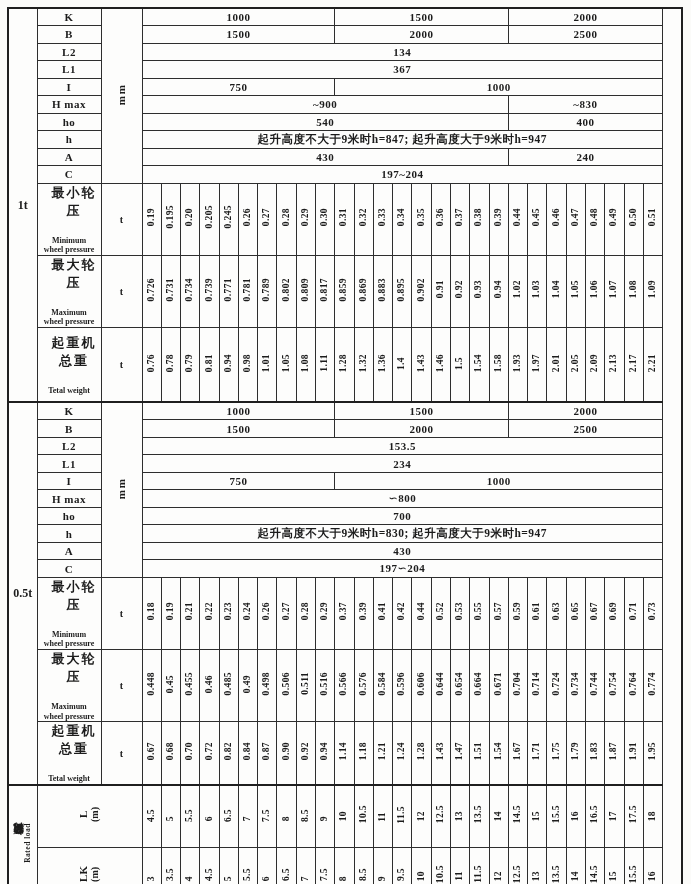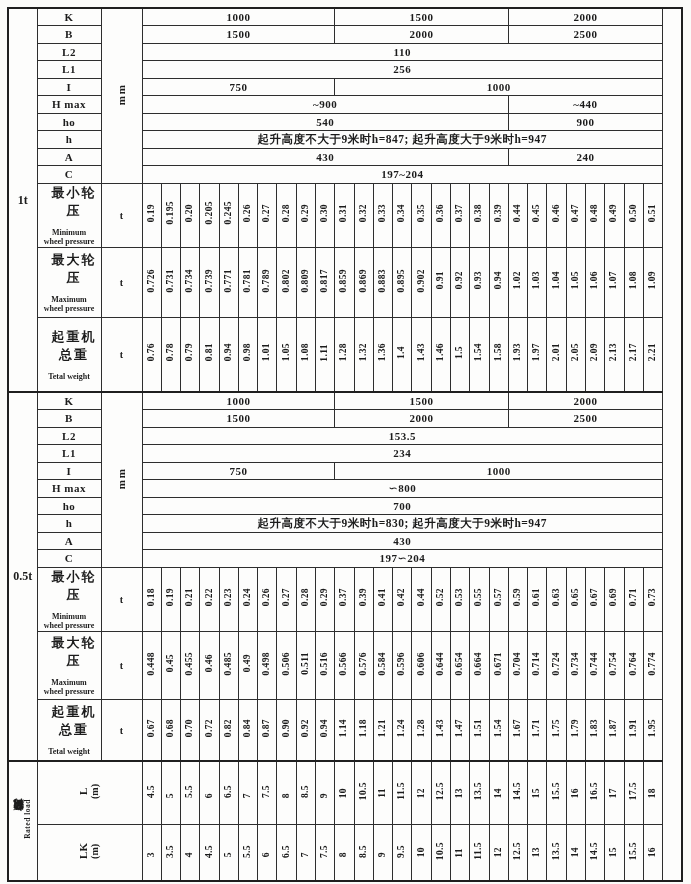--- a/index.html
+++ b/index.html
@@ -22,21 +22,21 @@
   .load-cell{font-size:12px;}
   .param-label{font-size:11px;letter-spacing:0.5px;}
   .val-cell{font-size:11px;letter-spacing:0.5px;margin-top:27px;}
   .h-text{font-size:11.5px;letter-spacing:0.5px;margin-left:36px;}
   .vtext{
     writing-mode:vertical-rl;transform:rotate(180deg);
     display:inline-block;line-height:1.05;
   }
   .mm-cell .vtext{font-size:11px;letter-spacing:2px;}
   .measure-cell .zh{font-size:13px;letter-spacing:2px;margin-left:10px;}
-  .measure-cell .en{font-size:8px;line-height:1.2;white-space:pre-line;margin-top:8px;}
+  .measure-cell .en{font-size:8px;line-height:1.2;white-space:pre-line;margin-top:16px;}
   .unit-cell{font-size:10px;}
   .num-cell .vtext{font-size:9.5px;letter-spacing:0.4px;}
   .dim-cell .vtext{font-size:11px;}
   .dim-cell .vtext span{display:block;}
   .dim-cell .dim-u{font-size:10px;}
   .rated-cell .vtext span{display:block;}
   .rated-cell .r-zh{font-size:10.5px;letter-spacing:1px;}
   .rated-cell .r-en{font-size:7.5px;letter-spacing:0.5px;}
 </style>
 </head>
@@ -87,40 +87,40 @@
           <td class="val-cell" colspan="8">2000</td>
         </tr>
         <tr class="rh-param">
           <td class="param-label">B</td>
           <td class="val-cell" colspan="10">1500</td>
           <td class="val-cell" colspan="9">2000</td>
           <td class="val-cell" colspan="8">2500</td>
         </tr>
         <tr class="rh-param">
           <td class="param-label">L2</td>
-          <td class="val-cell" colspan="27">110</td>
+          <td class="val-cell" colspan="27">134</td>
         </tr>
         <tr class="rh-param">
           <td class="param-label">L1</td>
-          <td class="val-cell" colspan="27">256</td>
+          <td class="val-cell" colspan="27">367</td>
         </tr>
         <tr class="rh-param">
           <td class="param-label">I</td>
           <td class="val-cell" colspan="10">750</td>
           <td class="val-cell" colspan="17">1000</td>
         </tr>
         <tr class="rh-param">
           <td class="param-label">H max</td>
           <td class="val-cell" colspan="19">~900</td>
-          <td class="val-cell" colspan="8">~440</td>
+          <td class="val-cell" colspan="8">~830</td>
         </tr>
         <tr class="rh-param">
           <td class="param-label">ho</td>
           <td class="val-cell" colspan="19">540</td>
-          <td class="val-cell" colspan="8">900</td>
+          <td class="val-cell" colspan="8">400</td>
         </tr>
         <tr class="rh-param">
           <td class="param-label">h</td>
           <td class="h-text" colspan="27">起升高度不大于9米时h=847; 起升高度大于9米时h=947</td>
         </tr>
         <tr class="rh-param">
           <td class="param-label">A</td>
           <td class="val-cell" colspan="19">430</td>
           <td class="val-cell" colspan="8">240</td>
         </tr>

